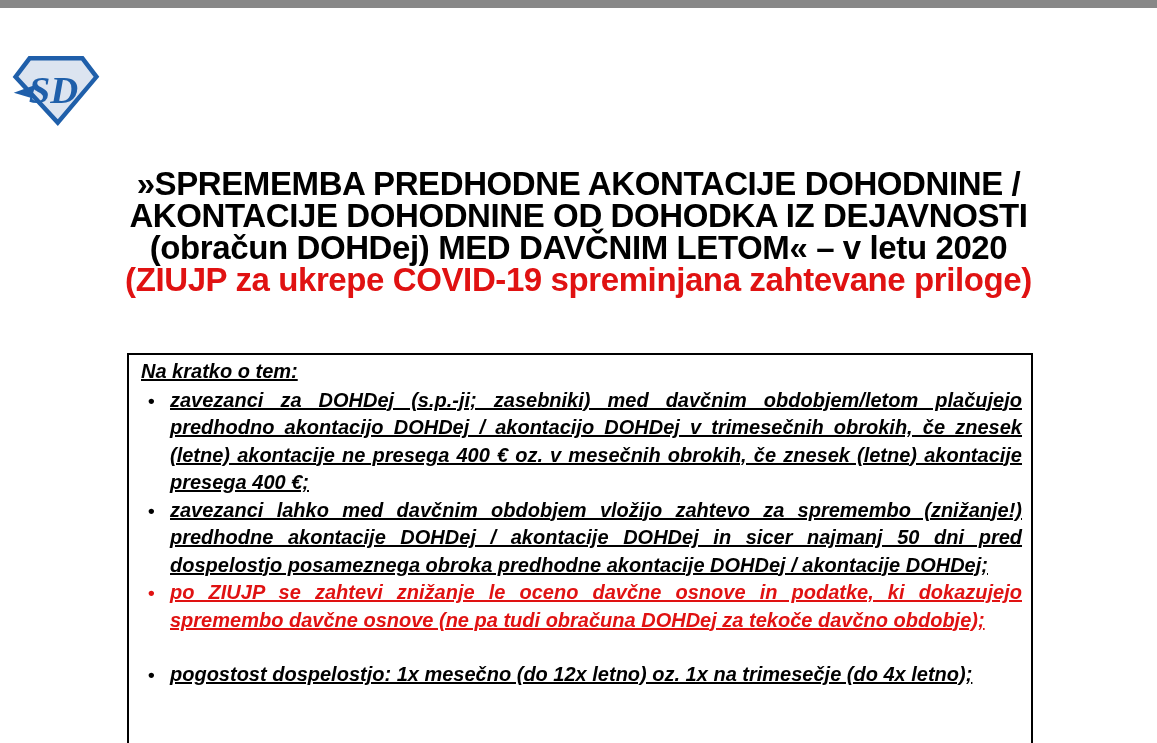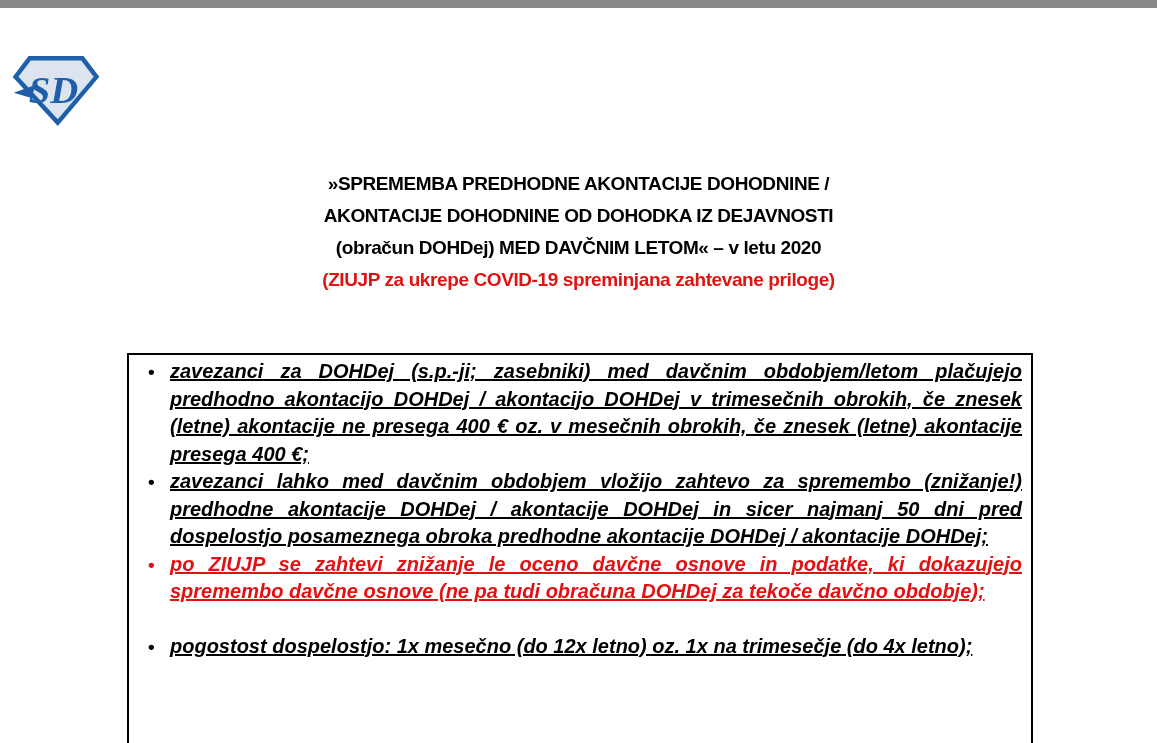--- a/index.html
+++ b/index.html
@@ -5,21 +5,21 @@
   html,body{margin:0;padding:0;background:#888;}
   .page{
     position:relative;width:1157px;height:743px;background:#ffffff;
     overflow:hidden;font-family:"Liberation Sans",sans-serif;color:#000;
     margin:8px auto;
   }
   .logo{position:absolute;left:12px;top:45px;width:88px;height:74px;}
   .logo svg{width:100%;height:100%;}
   .title{
     position:absolute;top:160px;left:0;width:100%;
-    text-align:center;font-weight:bold;font-size:19px;line-height:32px;
+    text-align:center;font-weight:bold;font-size:33px;line-height:32px;
     letter-spacing:-0.4px;
   }
   .t-line{white-space:nowrap;}
   .t-line.red{color:var(--accent-red,#E01212);}
   .box{
     position:absolute;left:127px;top:345px;width:906px;height:440px;
     box-sizing:border-box;border:2px solid #000;
     padding:3px 9px 0 12px;
     font-style:italic;font-weight:bold;font-size:20px;line-height:27.5px;
   }
@@ -47,20 +47,21 @@
   </div>
 
   <div class="title">
     <div class="t-line">»SPREMEMBA PREDHODNE AKONTACIJE DOHODNINE /</div>
     <div class="t-line">AKONTACIJE DOHODNINE OD DOHODKA IZ DEJAVNOSTI</div>
     <div class="t-line">(obračun DOHDej) MED DAVČNIM LETOM« – v letu 2020</div>
     <div class="t-line red">(ZIUJP za ukrepe COVID-19 spreminjana zahtevane priloge)</div>
   </div>
 
   <div class="box">
+    <div class="box-heading">Na kratko o tem:</div>
 
     <div class="bullet">
       <span class="dot">•</span>
       <span class="btext">zavezanci za DOHDej (s.p.-ji; zasebniki) med davčnim obdobjem/letom plačujejo predhodno akontacijo DOHDej / akontacijo DOHDej v trimesečnih obrokih, če znesek (letne) akontacije ne presega 400 € oz. v mesečnih obrokih, če znesek (letne) akontacije presega 400 €;</span>
     </div>
 
     <div class="bullet">
       <span class="dot">•</span>
       <span class="btext">zavezanci lahko med davčnim obdobjem vložijo zahtevo za spremembo (znižanje!) predhodne akontacije DOHDej / akontacije DOHDej in sicer najmanj 50 dni pred dospelostjo posameznega obroka predhodne akontacije DOHDej / akontacije DOHDej;</span>
     </div>

